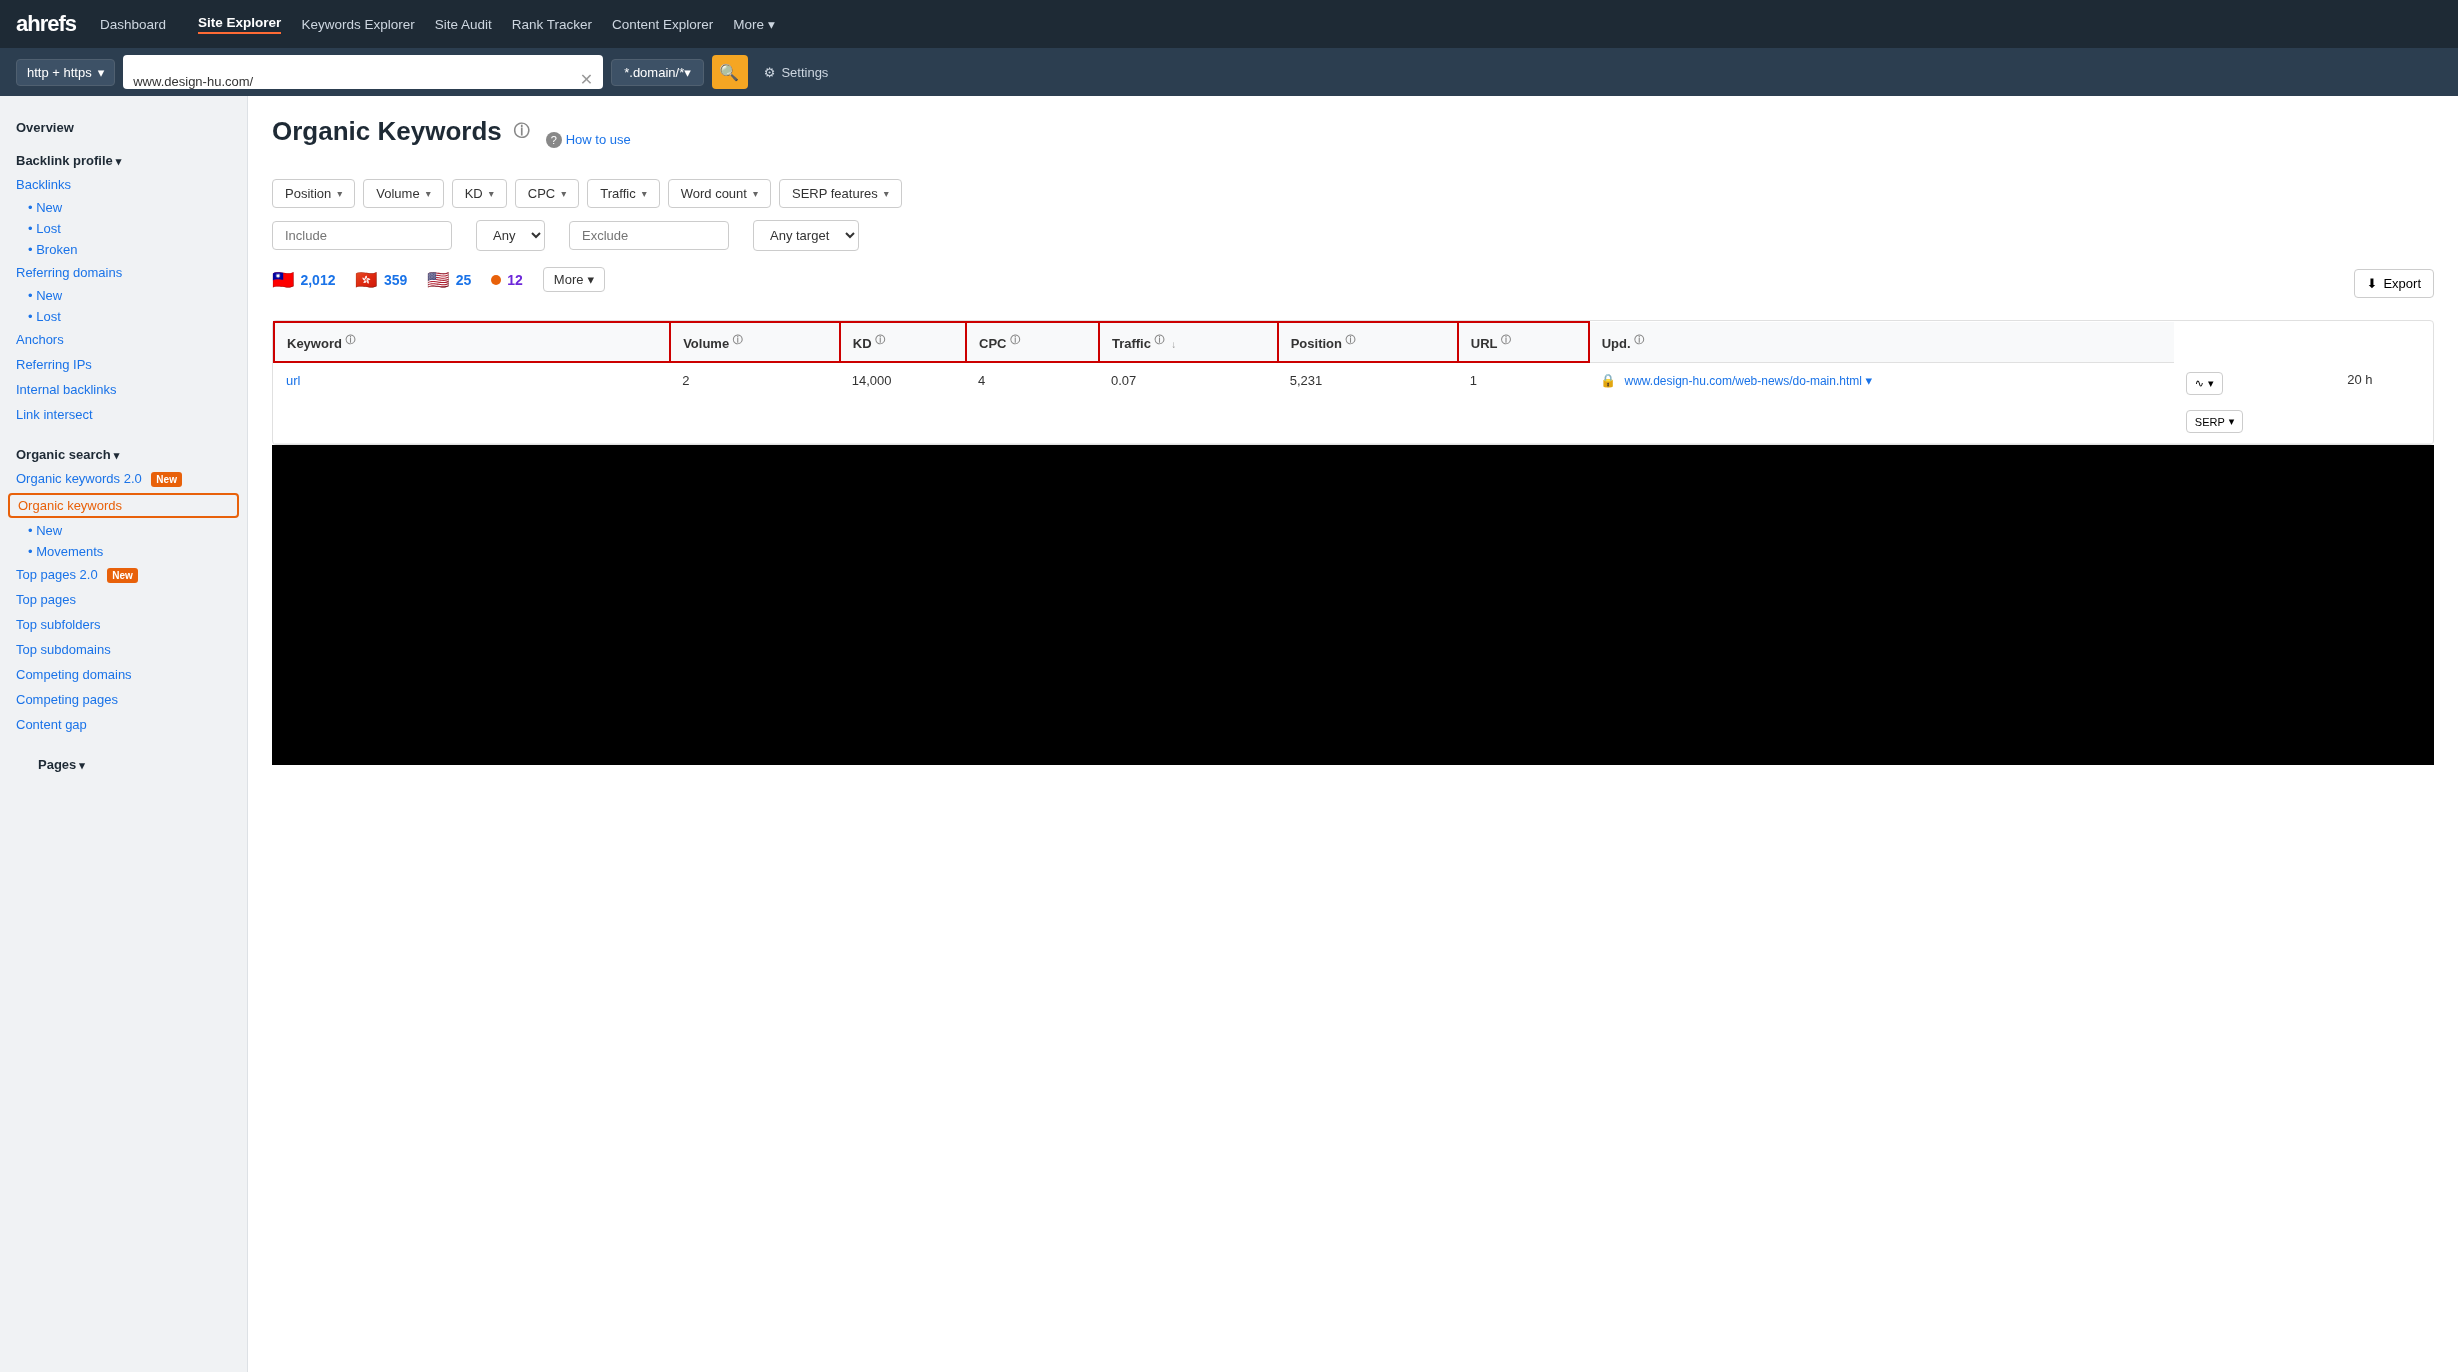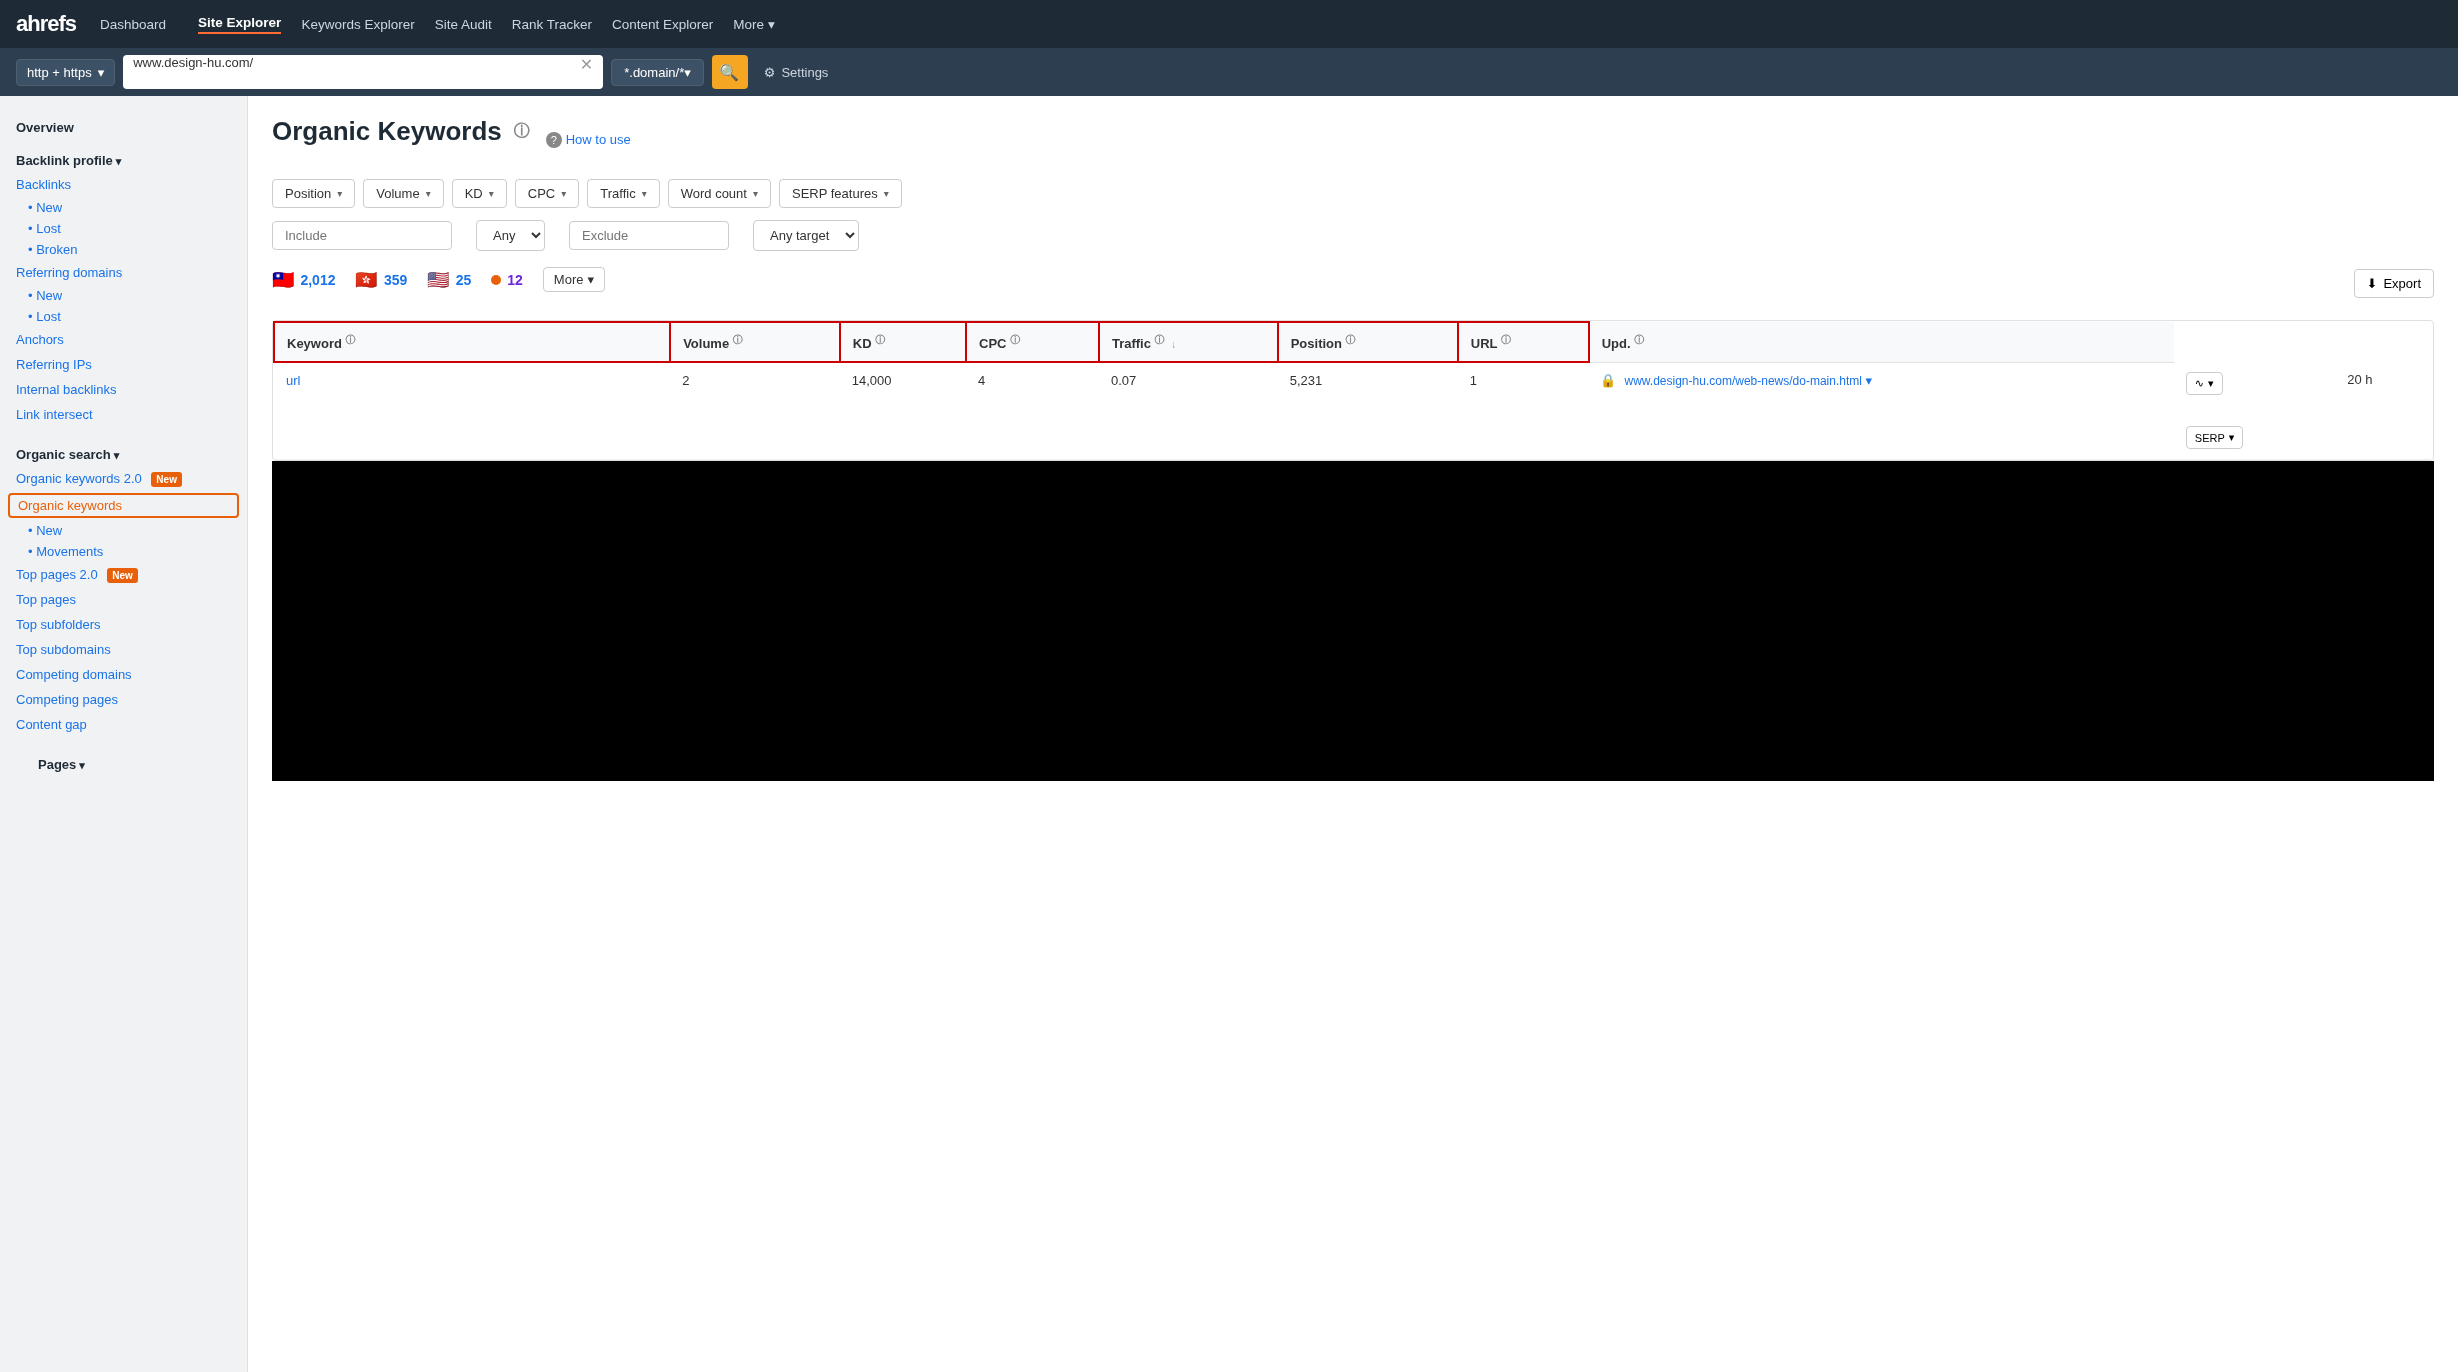--- a/index.html
+++ b/index.html
@@ -49,21 +49,21 @@
       display: flex;
       align-items: center;
       gap: 6px;
       cursor: pointer;
     }
     .url-input-wrap {
       flex: 1;
       background: white;
       border-radius: 4px;
       display: flex;
-      align-items: flex-start;
+      align-items: flex-end;
       padding: 0 10px;
       height: 34px;
       max-width: 480px;
     }
     .url-input-wrap input {
       border: none;
       outline: none;
       font-size: 13px;
       flex: 1;
       color: #333;
@@ -350,21 +350,20 @@
     .serp-btn {
       background: white;
       border: 1px solid #ccc;
       border-radius: 4px;
       padding: 4px 8px;
       font-size: 11px;
       cursor: pointer;
       display: flex;
       align-items: center;
       gap: 4px;
-      margin-top: 16px;
     }
 
     .export-btn {
       background: white;
       border: 1px solid #ccc;
       border-radius: 4px;
       padding: 6px 12px;
       font-size: 13px;
       cursor: pointer;
       display: flex;

